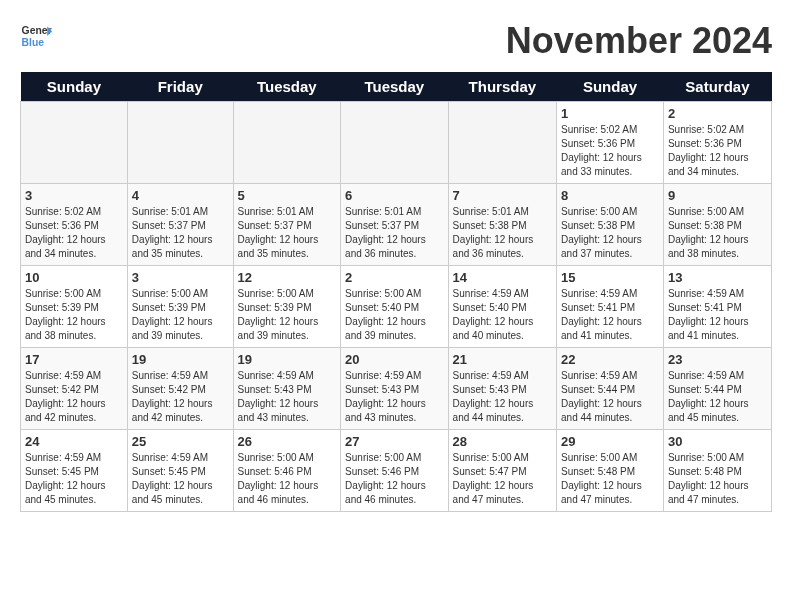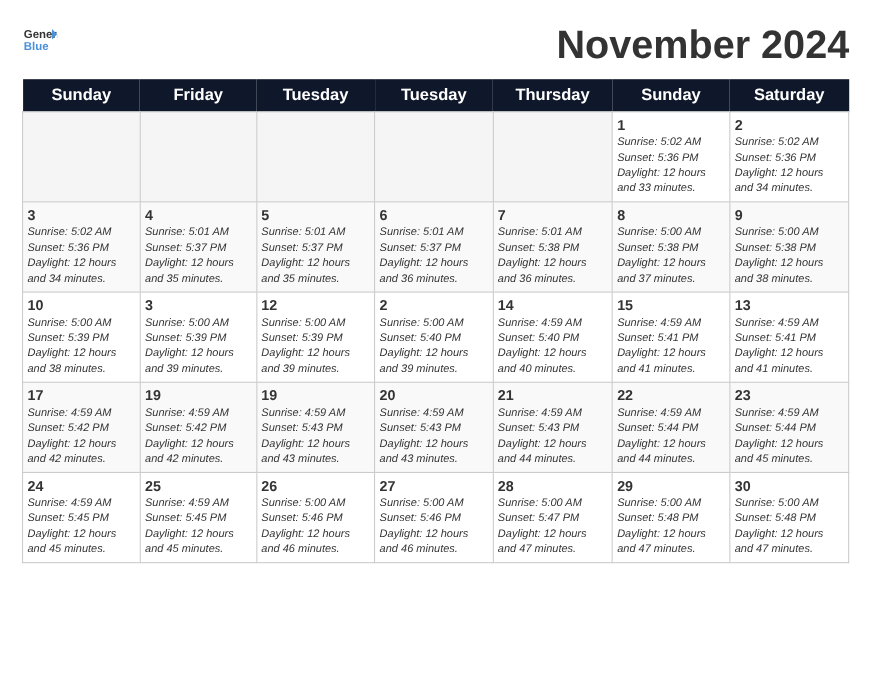--- a/index.html
+++ b/index.html
@@ -64,21 +64,20 @@
       font-size: 13px;
       font-weight: bold;
       color: #333;
       display: block;
       margin-bottom: 2px;
     }
     .day-info {
       font-size: 10px;
       color: #333;
       line-height: 1.4;
-      font-style: italic;
     }
     .empty-cell {
       background: #f5f5f5 !important;
     }
     tbody tr td:first-child { border-left: 1px solid #ccc; }
   </style>
 </head>
 <body>
 
 <div class="header-section">

